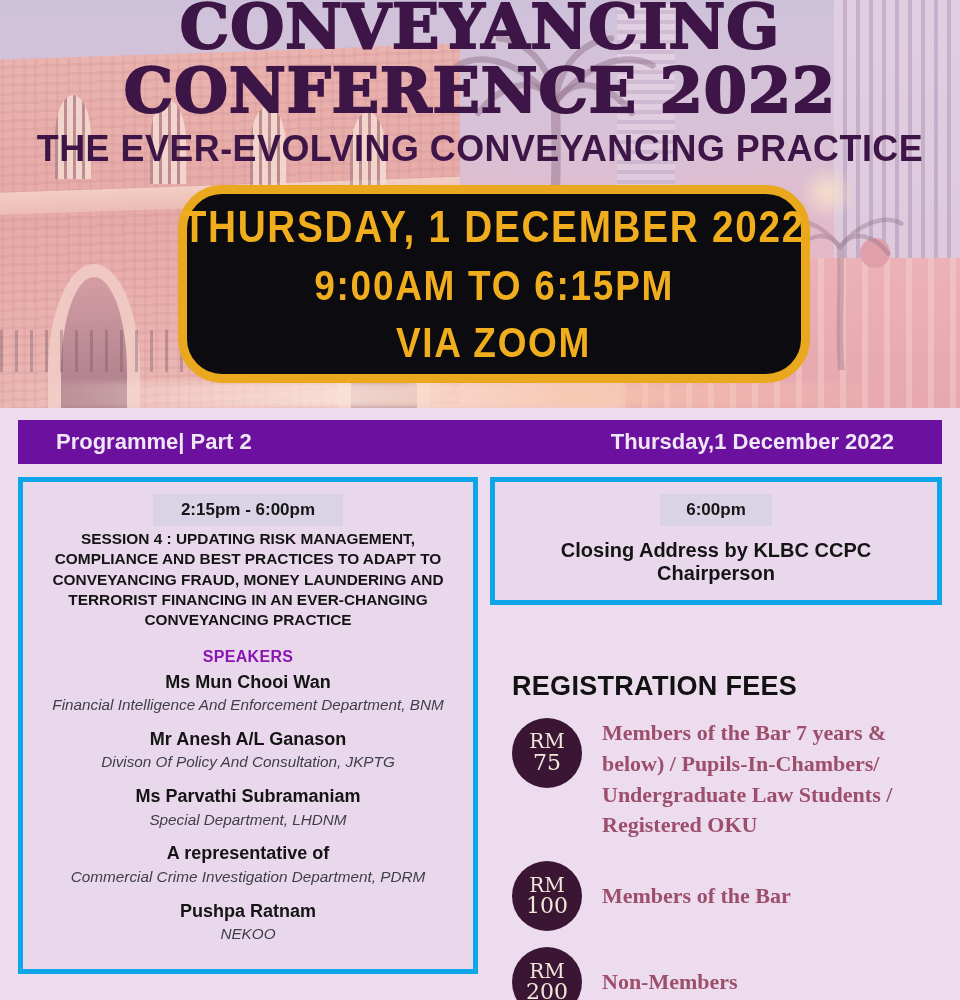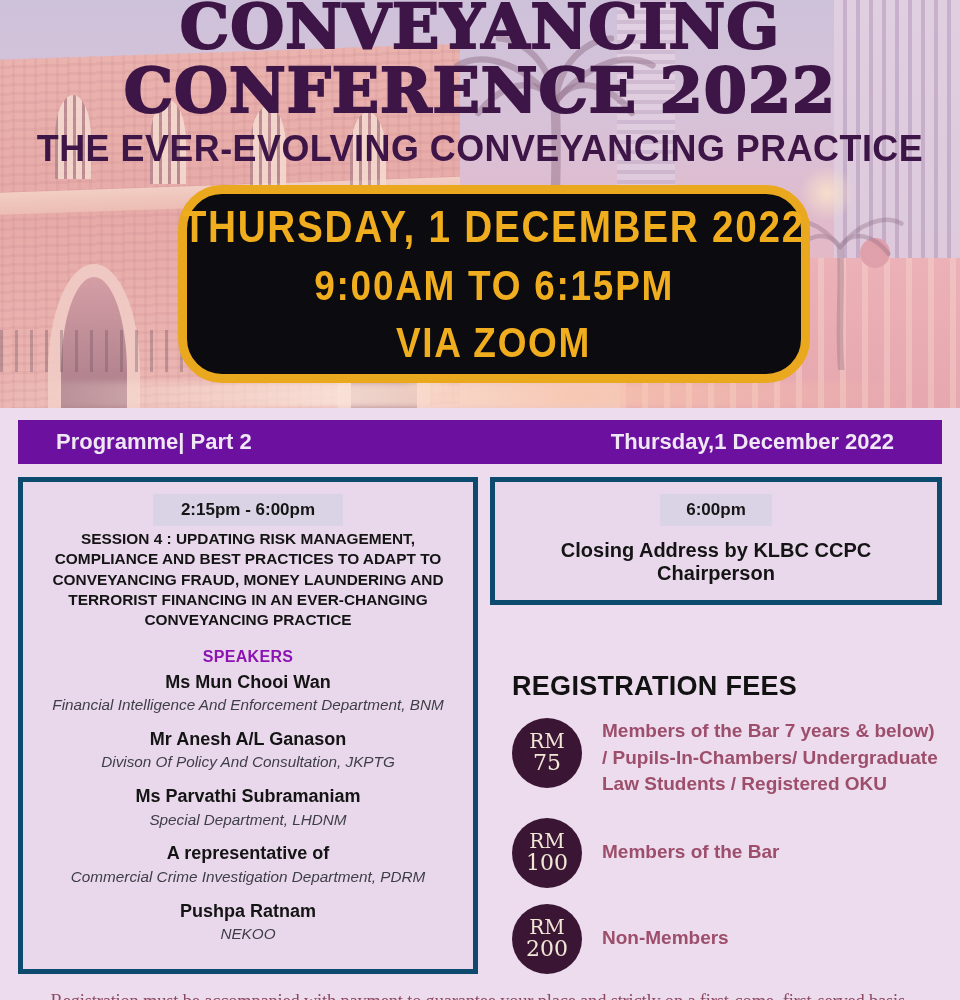--- a/index.html
+++ b/index.html
@@ -64,21 +64,21 @@
                background:#0b0b10; border:9px solid #e9a81e; border-radius:44px;
                display:flex; flex-direction:column; justify-content:center; align-items:center; gap:8px; padding:6px 0; }
   .event-line { color:#f0ad1d; font-weight:bold; letter-spacing:2px; transform:scaleX(0.86); white-space:nowrap; }
   .event-line1 { font-size:45px; } .event-line2 { font-size:43px; } .event-line3 { font-size:43px; }
 
   
   .prog-bar { margin:12px 18px 0; background:#6c10a0; color:#efe7f4; height:44px;
               display:flex; align-items:center; justify-content:space-between;
               padding:0 48px 0 38px; font-weight:bold; font-size:22px; }
   .columns { display:flex; align-items:flex-start; gap:12px; margin:13px 18px 0; }
-  .panel { border:5px solid #0c4a6e; background:#e9d8ec; }
+  .panel { border:5px solid #0ea5e9; background:#e9d8ec; }
   .left-panel { width:460px; padding:12px 12px 12px; text-align:center; }
   .right-col { flex:1; }
   .closing-panel { padding:12px 10px 15px; text-align:center; }
   .chip { display:inline-block; background:#d9d3e5; color:#151515; font-weight:bold; font-size:17px;
           padding:6px 28px; }
   .closing-chip { padding:6px 26px; }
   .session-title { margin:3px auto 0; width:408px; font-weight:bold; font-size:15.4px; line-height:1.32; color:#141414; }
   .speakers-label { margin-top:17px; color:#8c13b2; font-weight:bold; font-size:16px; letter-spacing:.3px; }
   .speaker { margin-top:5px; margin-bottom:13px; }
   .speaker-name { font-weight:bold; font-size:18px; color:#141414; line-height:1.3; }
@@ -86,21 +86,21 @@
   .closing-title { margin-top:13px; font-weight:bold; font-size:20px; color:#141414; }
 
   .fees { margin:66px 0 0 22px; }
   .fees-heading { font-weight:bold; font-size:27px; color:#121212; letter-spacing:.3px; }
   .fee-row { display:flex; align-items:center; gap:20px; margin-top:16px; }
   .fee-row-tall { align-items:flex-start; }
   .fee-circle { flex:0 0 auto; width:70px; height:70px; border-radius:50%; background:#3a1634;
                 color:#f1e7d6; font-family:"DejaVu Serif", serif; text-align:center;
                 display:flex; flex-direction:column; justify-content:center; line-height:.98; }
   .fee-cur { font-size:20px; } .fee-amt { font-size:22px; }
-  .fee-desc { font-family:Liberation Sans, sans-serif; font-weight:600; color:#9c4e6b; font-size:19px;
+  .fee-desc { font-family:Liberation Serif, serif; font-weight:600; color:#9c4e6b; font-size:22px;
               line-height:1.4; max-width:350px; }
   .fee-row2 { margin-top:20px; } .fee-row3 { margin-top:16px; }
 
   .footer-note { margin-top:17px; text-align:center; font-family:"Liberation Serif", serif;
                  color:#8d4862; font-size:18.5px; letter-spacing:-0.2px; }
 </style>
 </head>
 <body>
 
 <div class="page">

